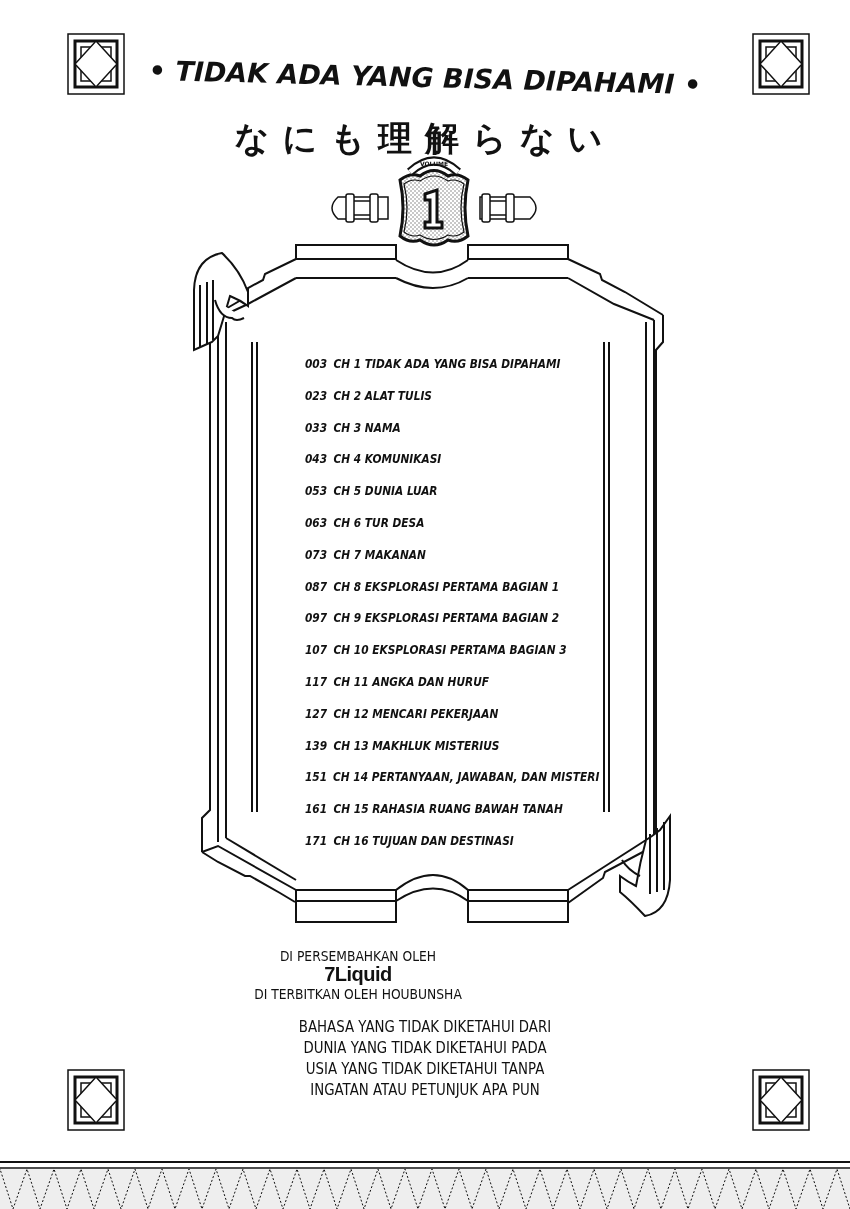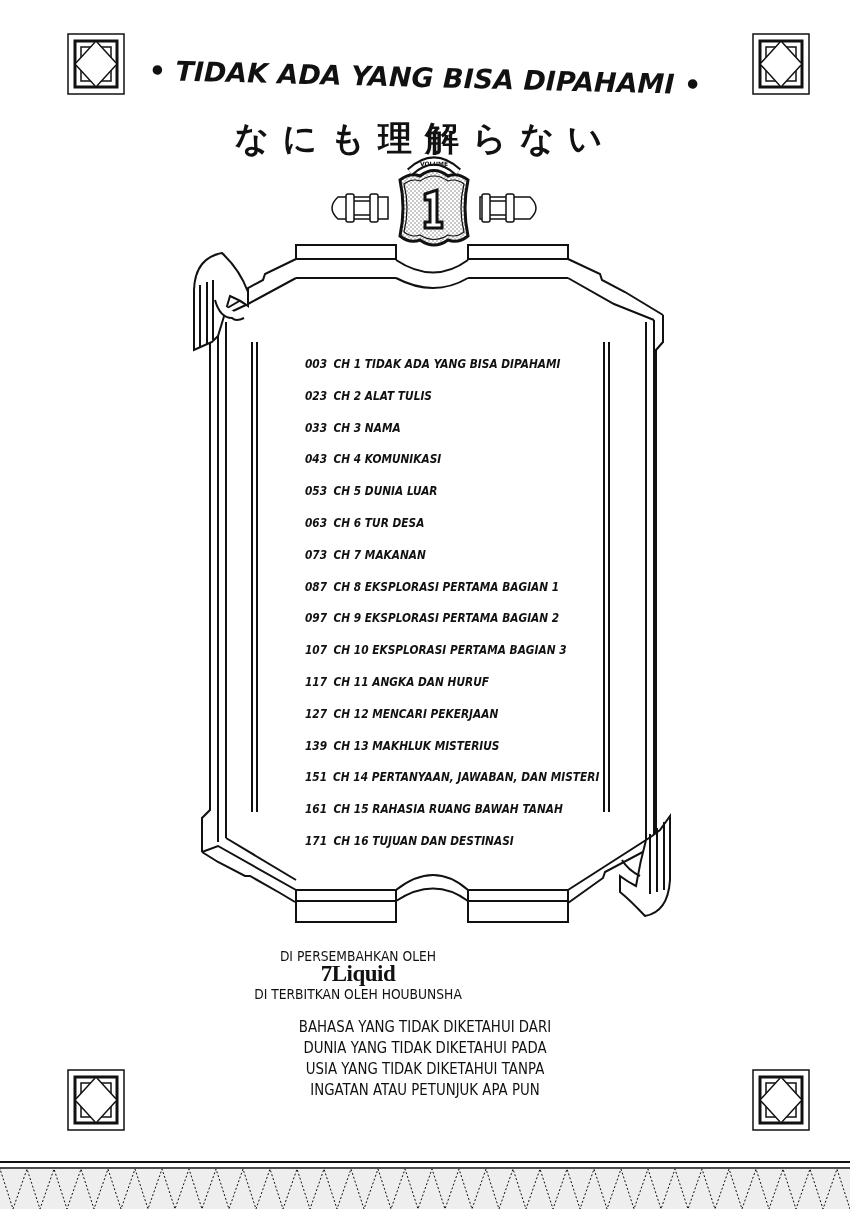--- a/index.html
+++ b/index.html
@@ -22,21 +22,21 @@
     height: 31.8px; line-height: 16px; display: flex; white-space: nowrap;
     font-family: "DejaVu Sans", sans-serif; font-weight: bold; font-style: italic; font-size: 11.5px;
     transform: scaleX(0.92); transform-origin: left; color: #111;
   }
   .toc-page { width: 31px; display: inline-block; }
   .credits { left: 0; width: 716px; text-align: center; }
   .credit-line {
     font-family: "DejaVu Sans", sans-serif; font-size: 14px; color: #111; transform: scaleX(0.88);
   }
   .brand {
-    font-family: Liberation Serif, serif; font-weight: bold; font-size: 23px; letter-spacing: -0.5px;
+    font-family: Liberation Sans, sans-serif; font-weight: bold; font-size: 20px; letter-spacing: -0.5px;
     line-height: 20px; color: #111;
   }
   .blurb {
     left: 0; width: 850px; top: 1017px; text-align: center;
     font-family: "DejaVu Sans", sans-serif; font-size: 15.5px; line-height: 21px; color: #111;
   }
   .blurb div { transform: scaleX(0.86); }
 </style>
 </head>
 <body>

